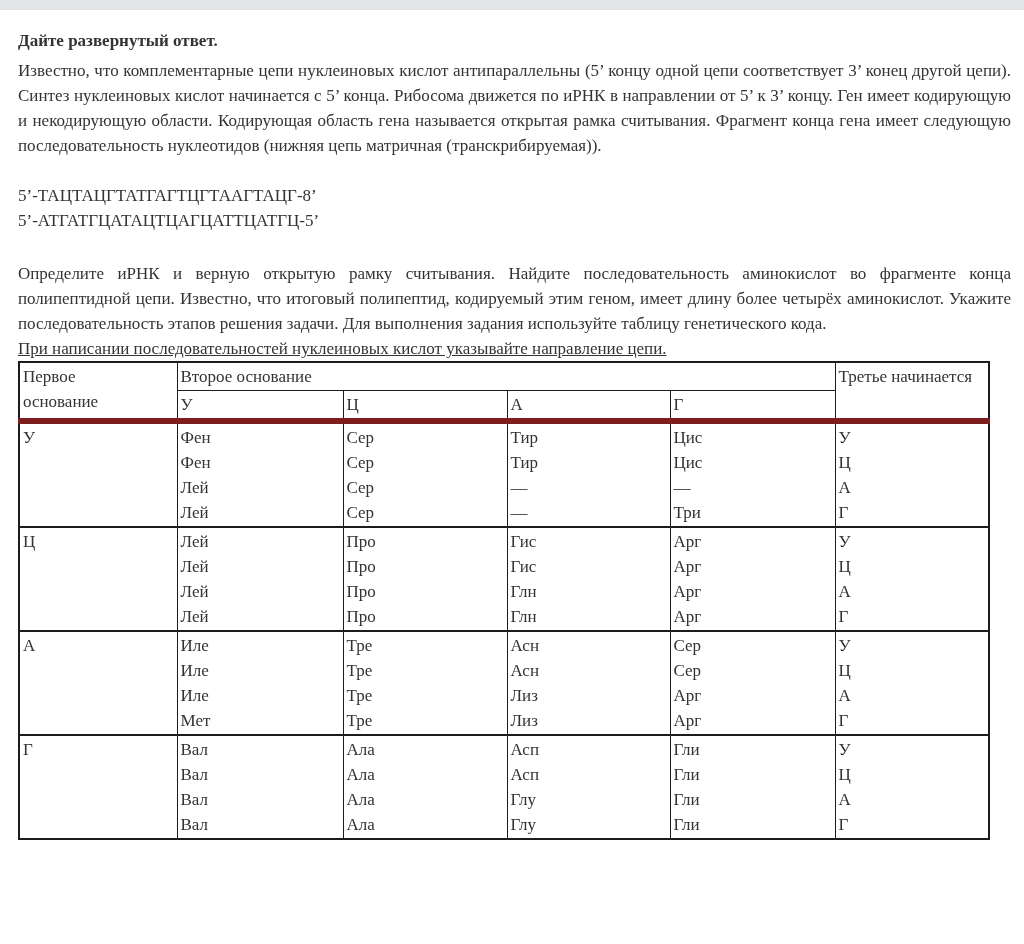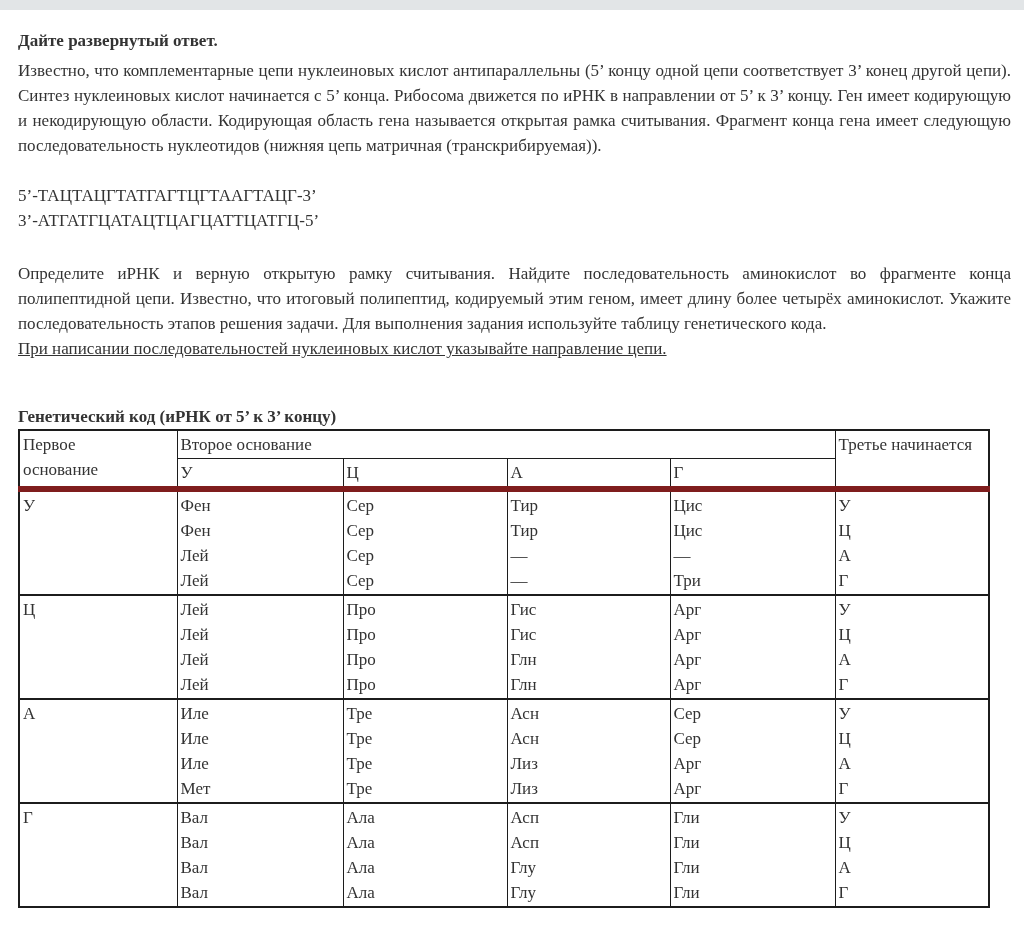--- a/index.html
+++ b/index.html
@@ -51,28 +51,27 @@
 
 <div class="topbar"></div>
 
 <div class="content">
 
   <div class="doc-heading">Дайте развернутый ответ.</div>
 
   <p class="para p1">Известно, что комплементарные цепи нуклеиновых кислот антипараллельны (5’ концу одной цепи соответствует 3’ конец другой цепи). Синтез нуклеиновых кислот начинается с 5’ конца. Рибосома движется по иРНК в направлении от 5’ к 3’ концу. Ген имеет кодирующую и некодирующую области. Кодирующая область гена называется открытая рамка считывания. Фрагмент конца гена имеет следующую последовательность нуклеотидов (нижняя цепь матричная (транскрибируемая)).</p>
 
   <div class="seq-block">
-    <div class="seq">5’-ТАЦТАЦГТАТГАГТЦГТААГТАЦГ-3’</div>
-    <div class="seq">3’-АТГАТГЦАТАЦТЦАГЦАТТЦАТГЦ-5’</div>
+    <div class="seq">5’-ТАЦТАЦГТАТГАГТЦГТААГТАЦГ-8’</div>
+    <div class="seq">5’-АТГАТГЦАТАЦТЦАГЦАТТЦАТГЦ-5’</div>
   </div>
 
   <p class="para p2">Определите иРНК и верную открытую рамку считывания. Найдите последовательность аминокислот во фрагменте конца полипептидной цепи. Известно, что итоговый полипептид, кодируемый этим геном, имеет длину более четырёх аминокислот. Укажите последовательность этапов решения задачи. Для выполнения задания используйте таблицу генетического кода.</p>
   <p class="p3">При написании последовательностей нуклеиновых кислот указывайте направление цепи.</p>
 
-  <div class="table-title">Генетический код (иРНК от 5’ к 3’ концу)</div>
 
   <table class="gcode">
     <colgroup>
       <col style="width:158px">
         <col style="width:166px">
         <col style="width:164px">
       <col style="width:163px">
         <col style="width:165px">
         <col style="width:154px">
     </colgroup>

